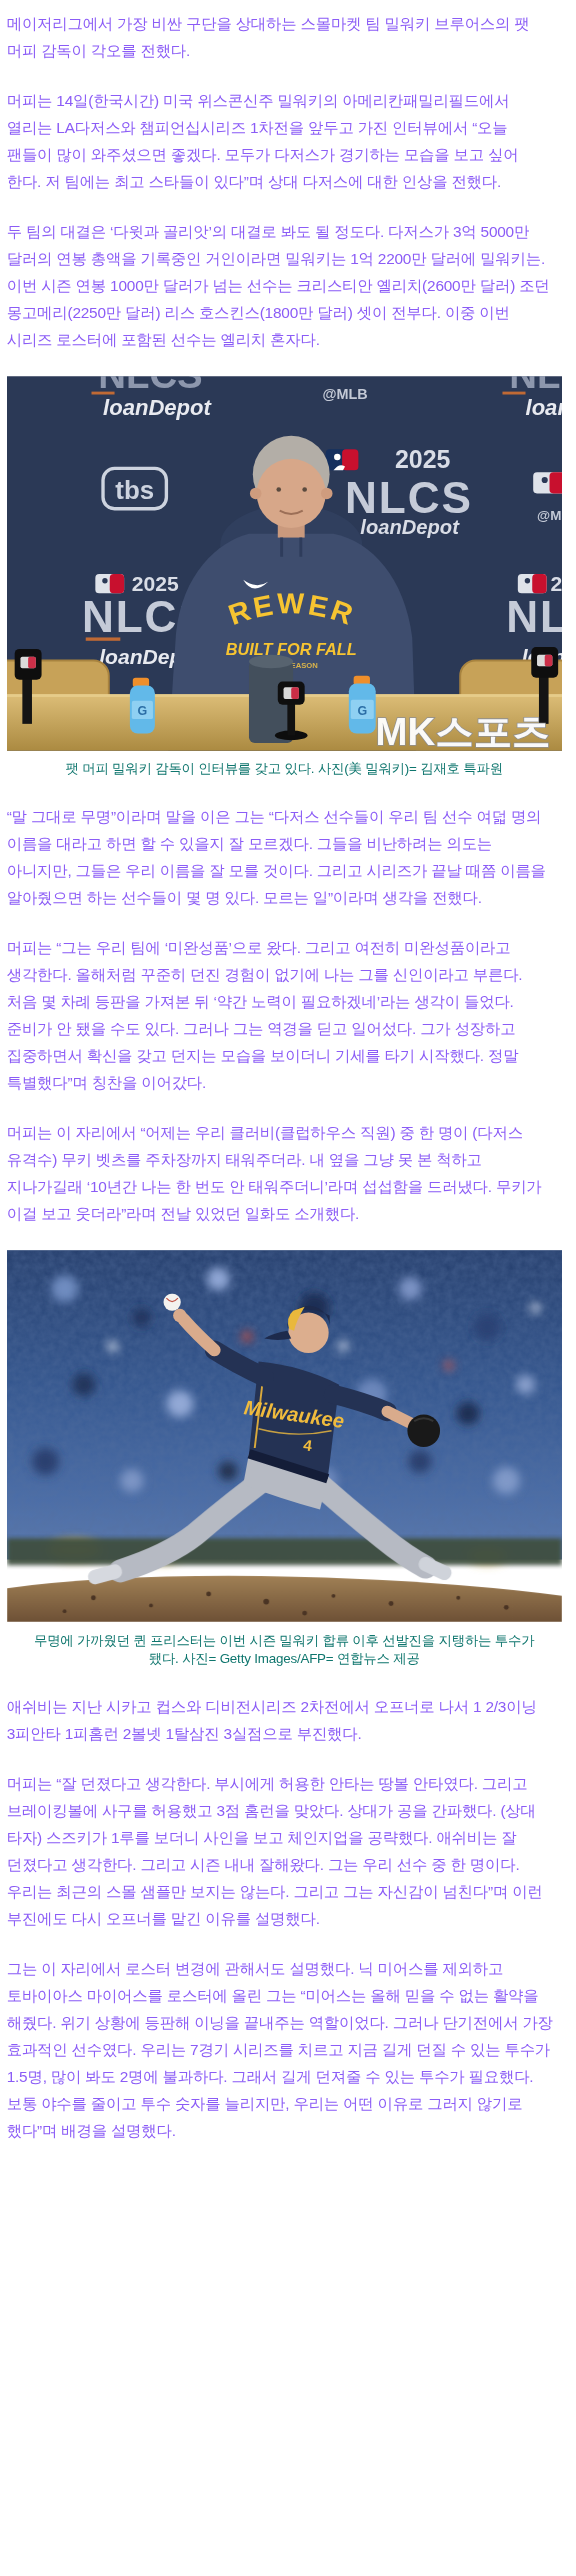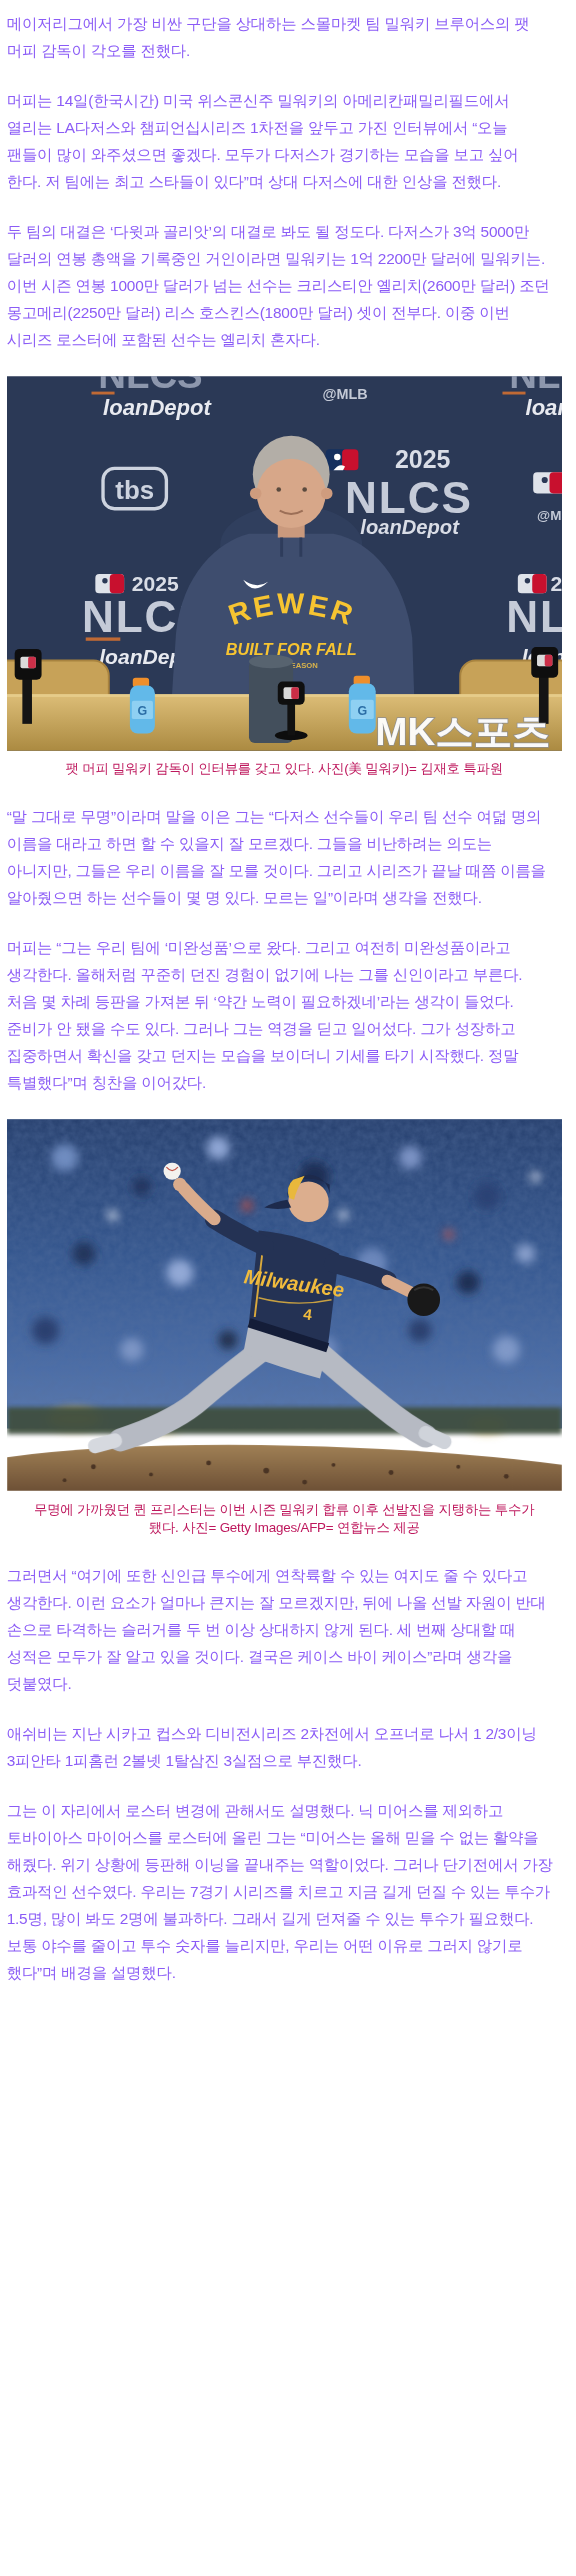--- a/index.html
+++ b/index.html
@@ -26,21 +26,21 @@
     margin:13.4px 0 25px 0;
     width:555px;
   }
   figure svg{display:block;}
   figcaption{
     margin-top:9.6px;
     padding:0 17.3px;
     text-align:center;
     font-size:13.4px;
     line-height:18px;
-    color:#be185d;
+    color:#0f766e;
     letter-spacing:-0.2px;
     word-break:keep-all;
   }
   .svg-txt{font-family:"Liberation Sans","DejaVu Sans",sans-serif;}
 </style>
 </head>
 <body>
 
 <div class="article">
 
@@ -177,20 +177,21 @@
         </g>
       </g>
 
       <text class="svg-txt" x="566" y="384" font-size="40" font-weight="800" text-anchor="end" fill="#ffffff" fill-opacity="0.95" stroke="#8f8f8f" stroke-width="1.6" paint-order="stroke">MK스포츠</text>
     </svg>
     <figcaption>팻 머피 밀워키 감독이 인터뷰를 갖고 있다. 사진(美 밀워키)= 김재호 특파원</figcaption>
   </figure>
 
   <p>“말 그대로 무명”이라며 말을 이은 그는 “다저스 선수들이 우리 팀 선수 여덟 명의 이름을 대라고 하면 할 수 있을지 잘 모르겠다. 그들을 비난하려는 의도는 아니지만, 그들은 우리 이름을 잘 모를 것이다. 그리고 시리즈가 끝날 때쯤 이름을 알아줬으면 하는 선수들이 몇 명 있다. 모르는 일”이라며 생각을 전했다.</p>
   <p>머피는 “그는 우리 팀에 ‘미완성품’으로 왔다. 그리고 여전히 미완성품이라고 생각한다. 올해처럼 꾸준히 던진 경험이 없기에 나는 그를 신인이라고 부른다. 처음 몇 차례 등판을 가져본 뒤 ‘약간 노력이 필요하겠네’라는 생각이 들었다. 준비가 안 됐을 수도 있다. 그러나 그는 역경을 딛고 일어섰다. 그가 성장하고 집중하면서 확신을 갖고 던지는 모습을 보이더니 기세를 타기 시작했다. 정말 특별했다”며 칭찬을 이어갔다.</p>
+  <p>머피는 이 자리에서 “어제는 우리 클러비(클럽하우스 직원) 중 한 명이 (다저스 유격수) 무키 벳츠를 주차장까지 태워주더라. 내 옆을 그냥 못 본 척하고 지나가길래 ‘10년간 나는 한 번도 안 태워주더니’라며 섭섭함을 드러냈다. 무키가 이걸 보고 웃더라”라며 전날 있었던 일화도 소개했다.</p>
 
   <figure>
     <svg width="555" height="372" viewBox="0 0 578 387" xmlns="http://www.w3.org/2000/svg">
       <defs>
         <linearGradient id="crowdG" x1="0" y1="0" x2="0" y2="1">
           <stop offset="0" stop-color="#243d6b"></stop>
           <stop offset="0.45" stop-color="#33568f"></stop>
           <stop offset="0.8" stop-color="#4a6da8"></stop>
           <stop offset="1" stop-color="#5e7cb0"></stop>
         </linearGradient>
@@ -289,18 +290,18 @@
         <path d="M 292 84 Q 278 86 268 92 Q 282 95 296 92 Z" fill="#1d2a4c"></path>
 
         <text class="svg-txt" x="298" y="178" font-size="21" font-weight="bold" font-style="italic" fill="#f0bb3d" text-anchor="middle" transform="rotate(8 298 178)">Milwaukee</text>
         <path d="M 262 186 Q 300 196 338 188" stroke="#f0bb3d" stroke-width="1.5" fill="none" opacity="0.8"></path>
         <text class="svg-txt" x="308" y="208" font-size="16" font-weight="bold" fill="#f0bb3d" transform="rotate(8 308 208)">4</text>
       </g>
     </svg>
     <figcaption>무명에 가까웠던 퀸 프리스터는 이번 시즌 밀워키 합류 이후 선발진을 지탱하는 투수가 됐다. 사진= Getty Images/AFP= 연합뉴스 제공</figcaption>
   </figure>
 
-  <p>그러면서 “여기에 또한 신인급 투수에게 연착륙할 수 있는 여지도 줄 수 있다고 생각한다. 이런 요소가 얼마나 큰지는 잘 모르겠지만, 뒤에 나올 선발 자원이 반대 손으로 타격하는 슬러거를 두 번 이상 상대하지 않게 된다. 세 번째 상대할 때 성적은 모두가 잘 알고 있을 것이다. 결국은 케이스 바이 케이스”라며 생각을 덧붙였다.</p>
   <p>애쉬비는 지난 시카고 컵스와 디비전시리즈 2차전에서 오프너로 나서 1 2/3이닝 3피안타 1피홈런 2볼넷 1탈삼진 3실점으로 부진했다.</p>
+  <p>머피는 “잘 던졌다고 생각한다. 부시에게 허용한 안타는 땅볼 안타였다. 그리고 브레이킹볼에 사구를 허용했고 3점 홈런을 맞았다. 상대가 공을 간파했다. (상대 타자) 스즈키가 1루를 보더니 사인을 보고 체인지업을 공략했다. 애쉬비는 잘 던졌다고 생각한다. 그리고 시즌 내내 잘해왔다. 그는 우리 선수 중 한 명이다. 우리는 최근의 스몰 샘플만 보지는 않는다. 그리고 그는 자신감이 넘친다”며 이런 부진에도 다시 오프너를 맡긴 이유를 설명했다.</p>
   <p>그는 이 자리에서 로스터 변경에 관해서도 설명했다. 닉 미어스를 제외하고 토바이아스 마이어스를 로스터에 올린 그는 “미어스는 올해 믿을 수 없는 활약을 해줬다. 위기 상황에 등판해 이닝을 끝내주는 역할이었다. 그러나 단기전에서 가장 효과적인 선수였다. 우리는 7경기 시리즈를 치르고 지금 길게 던질 수 있는 투수가 1.5명, 많이 봐도 2명에 불과하다. 그래서 길게 던져줄 수 있는 투수가 필요했다. 보통 야수를 줄이고 투수 숫자를 늘리지만, 우리는 어떤 이유로 그러지 않기로 했다”며 배경을 설명했다.</p>
 
 </div>
 
 
 </body></html>

